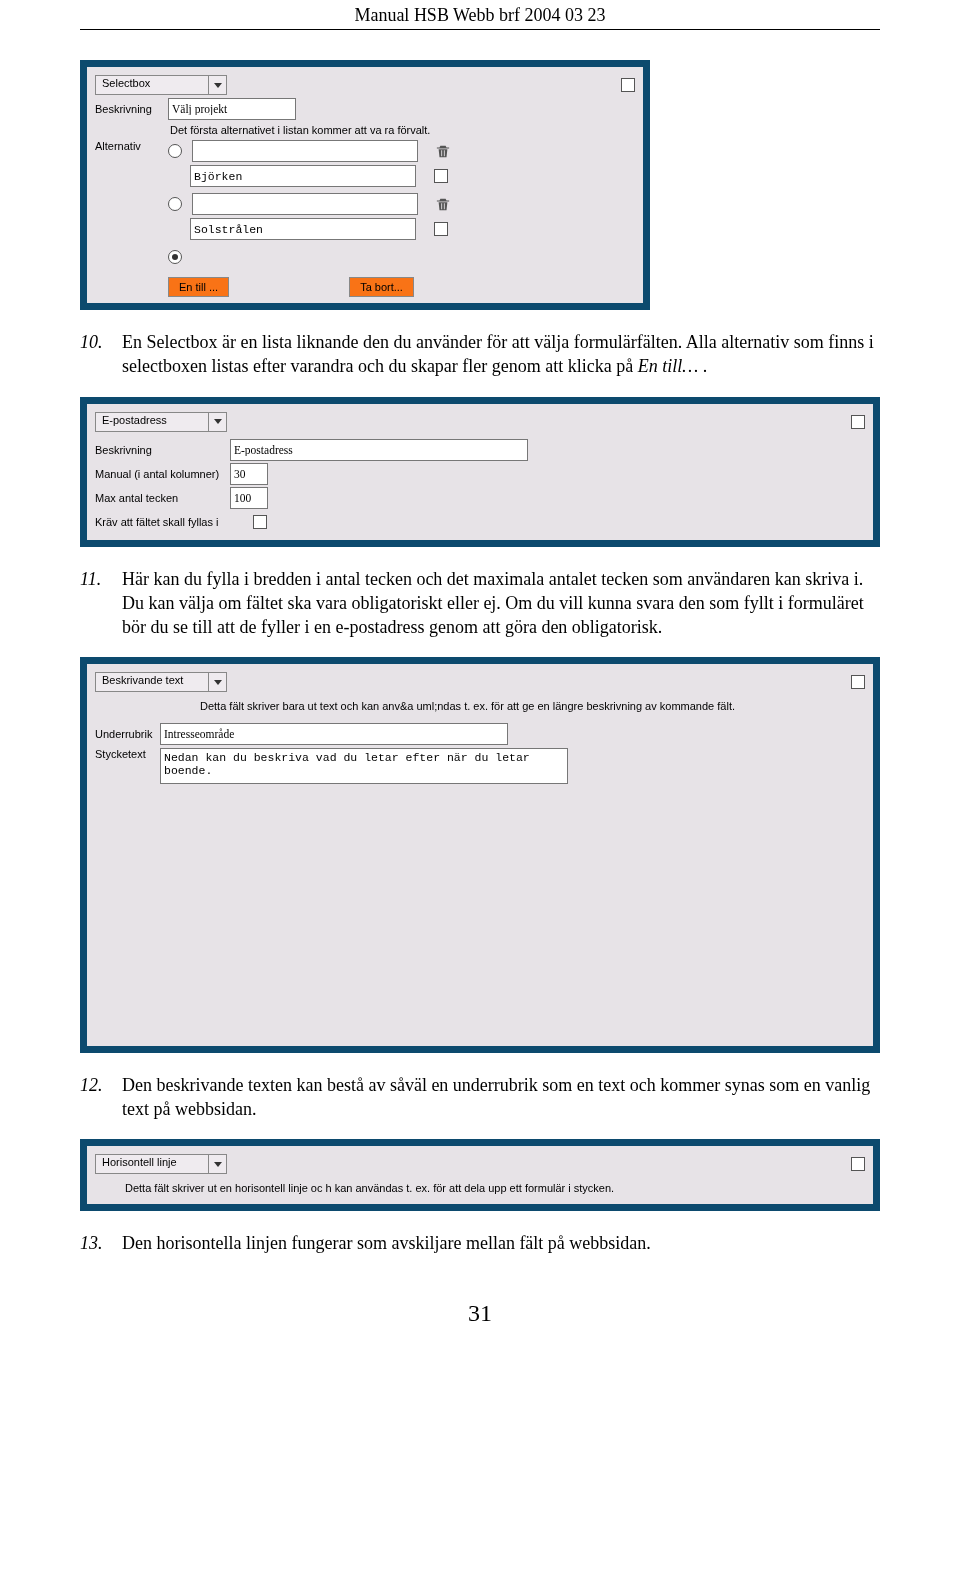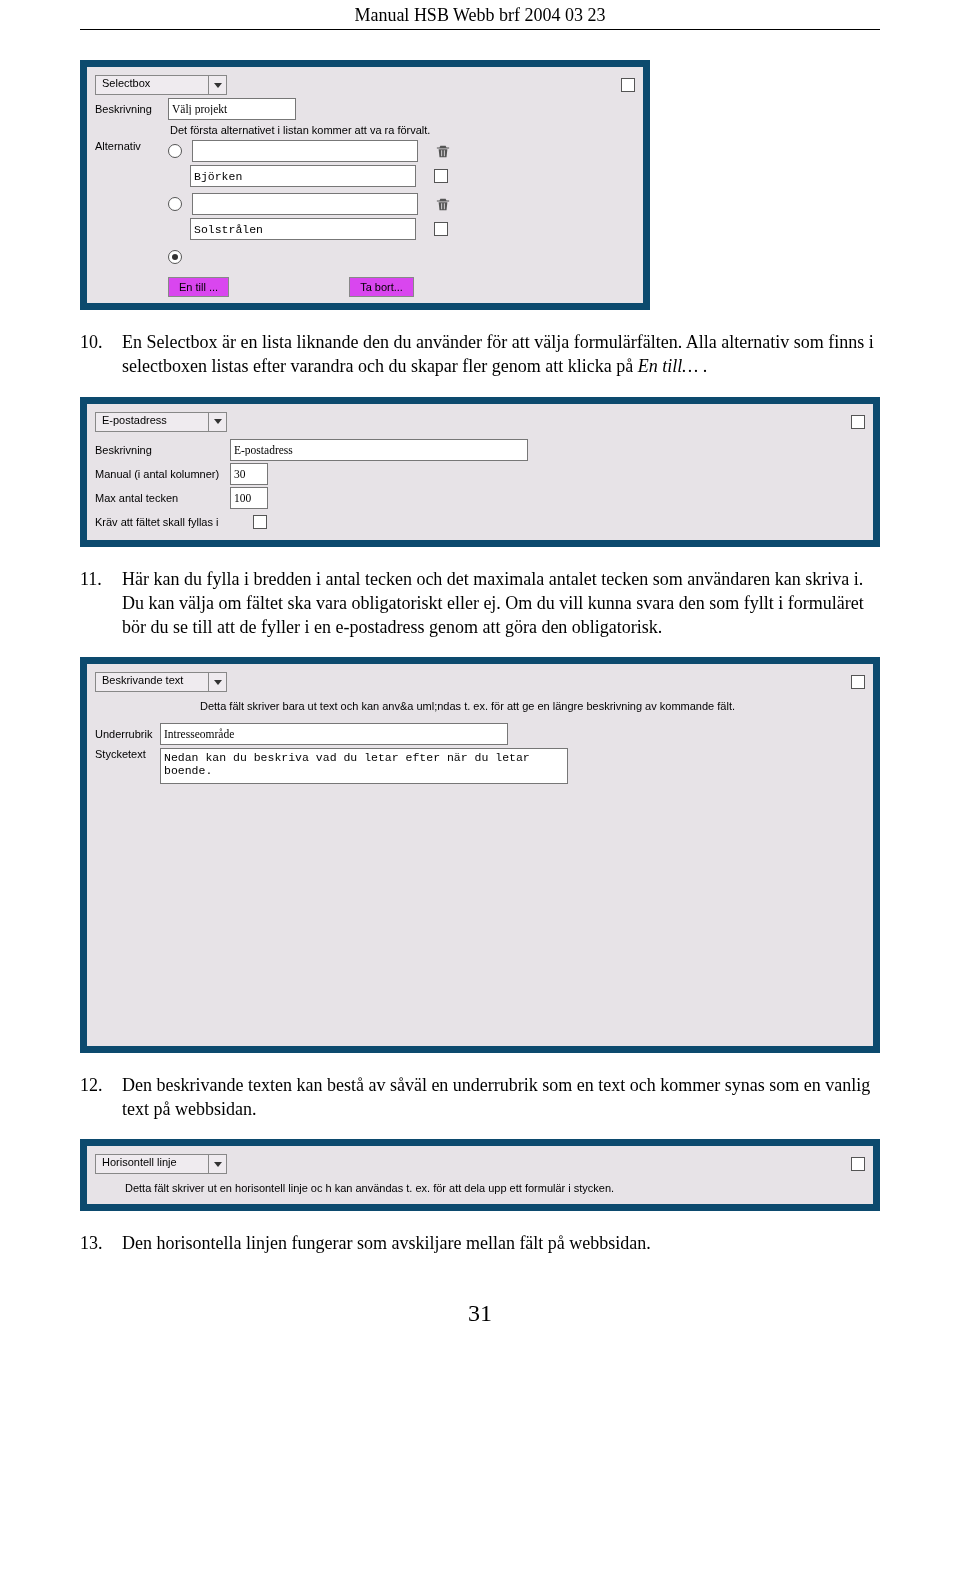--- a/index.html
+++ b/index.html
@@ -128,41 +128,42 @@
     width: 218px;
     height: 16px;
   }
   .trash {
     width: 14px; height: 14px;
     margin-left: 18px;
     flex: 0 0 auto;
   }
   .std-btn {
     border: 1px solid #888;
-    background: #d946ef;
+    background: #f97316;
     font-size: 11px;
     padding: 2px 10px;
     height: 20px;
     box-sizing: border-box;
     font-family: Verdana, Arial, sans-serif;
   }
   ol.num-list {
     list-style: none;
     padding: 0;
     margin: 0 0 18px 0;
   }
   ol.num-list > li {
     display: flex;
     gap: 12px;
     margin-bottom: 6px;
     line-height: 1.35;
   }
   ol.num-list > li .num {
     width: 30px;
     flex: 0 0 auto;
+    font-style: italic;
   }
   ol.num-list > li .txt {
     flex: 1 1 auto;
   }
   .italic { font-style: italic; }
   .textarea {
     border: 1px solid #777;
     background: #fff;
     font-family: "Courier New", monospace;
     font-size: 11.5px;

